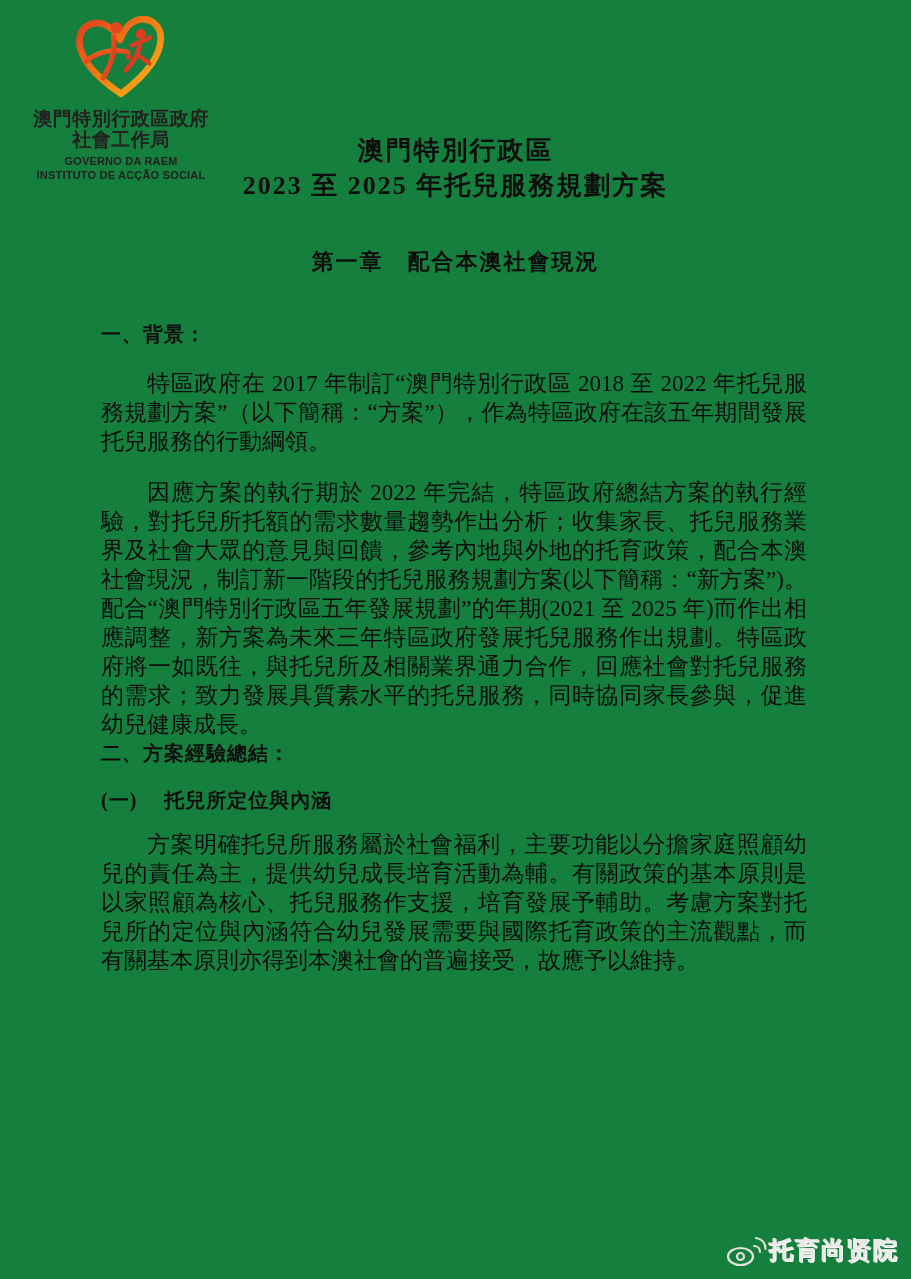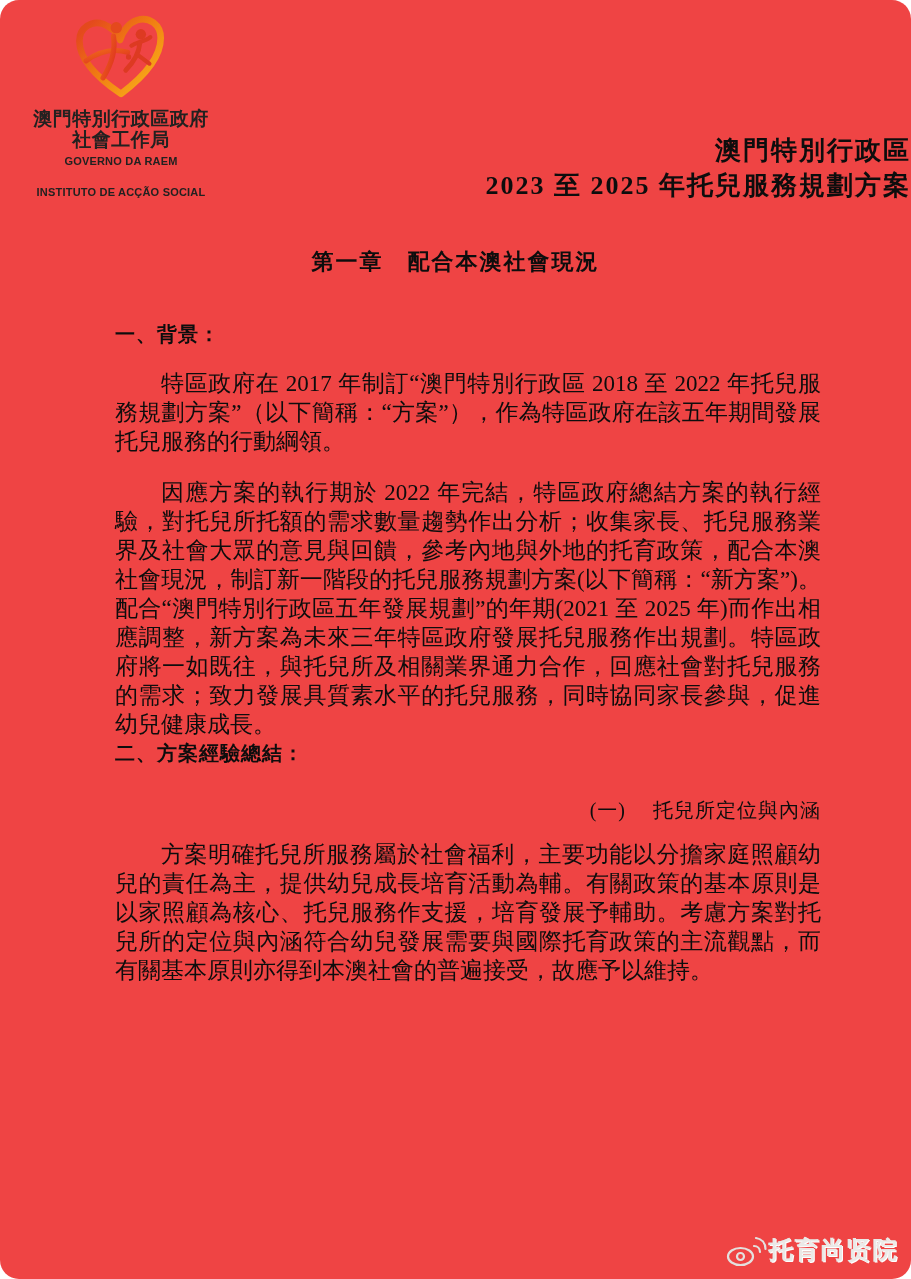--- a/index.html
+++ b/index.html
@@ -1,25 +1,24 @@
 <!DOCTYPE html>
 <html><head>
 <meta charset="utf-8">
 <style>
   * { box-sizing: border-box; }
   html, body { margin: 0; padding: 0; background: #ffffff; }
   .page {
     position: relative;
     width: 911px;
     height: 1279px;
-    background: #ef4444;
+    background: #15803d;
     overflow: hidden;
     font-family: "Liberation Serif", "DejaVu Serif", serif;
     color: #0d0d0d;
-    border-radius: 19px;
   }
 
   
   .logo-block {
     position: absolute;
     left: 28px;
     top: 12px;
     width: 186px;
     text-align: center;
     color: #222120;
@@ -33,51 +32,51 @@
     letter-spacing: 0.5px;
     white-space: nowrap;
   }
   .org-pt {
     font-family: "Liberation Sans", "DejaVu Sans", sans-serif;
     font-weight: 700;
     font-size: 11px;
     line-height: 12.5px;
     letter-spacing: 0.2px;
     white-space: nowrap;
-    margin-top: 18px;
+    margin-top: 1px;
   }
   .org-pt-first { margin-top: 5px; }
 
   
   .title-block {
     position: absolute;
     left: 0;
     top: 133px;
     width: 100%;
-    text-align: right;
+    text-align: center;
     font-weight: 700;
     font-size: 26px;
     line-height: 35px;
     letter-spacing: 2px;
   }
   .chapter-heading {
     position: absolute;
     left: 0;
     top: 247px;
     width: 100%;
     text-align: center;
     font-weight: 700;
     font-size: 22px;
     letter-spacing: 2px;
   }
 
   
   .main {
     position: absolute;
-    left: 115px;
+    left: 101px;
     top: 320px;
     width: 706px;
   }
   .section-heading {
     margin: 0;
     font-size: 20px;
     font-weight: 700;
     line-height: 28px;
     letter-spacing: 1px;
   }
@@ -85,26 +84,25 @@
   .body-para {
     margin: 21px 0 0 0;
     font-size: 23px;
     line-height: 29px;
     text-indent: 2em;
     text-align: justify;
     text-justify: inter-ideograph;
     text-align-last: left;
   }
   .subsection-heading {
-    margin-top: 29px;
+    margin-top: 19px;
     font-size: 20px;
-    font-weight: 400;
+    font-weight: 700;
     line-height: 28px;
     letter-spacing: 1px;
-    text-align: right;
   }
   .subsection-number { display: inline-block; margin-right: 27px; }
   .sub-para { margin-top: 16px; }
 
   
   .watermark {
     position: absolute;
     right: 12px;
     bottom: 12px;
     display: flex;

